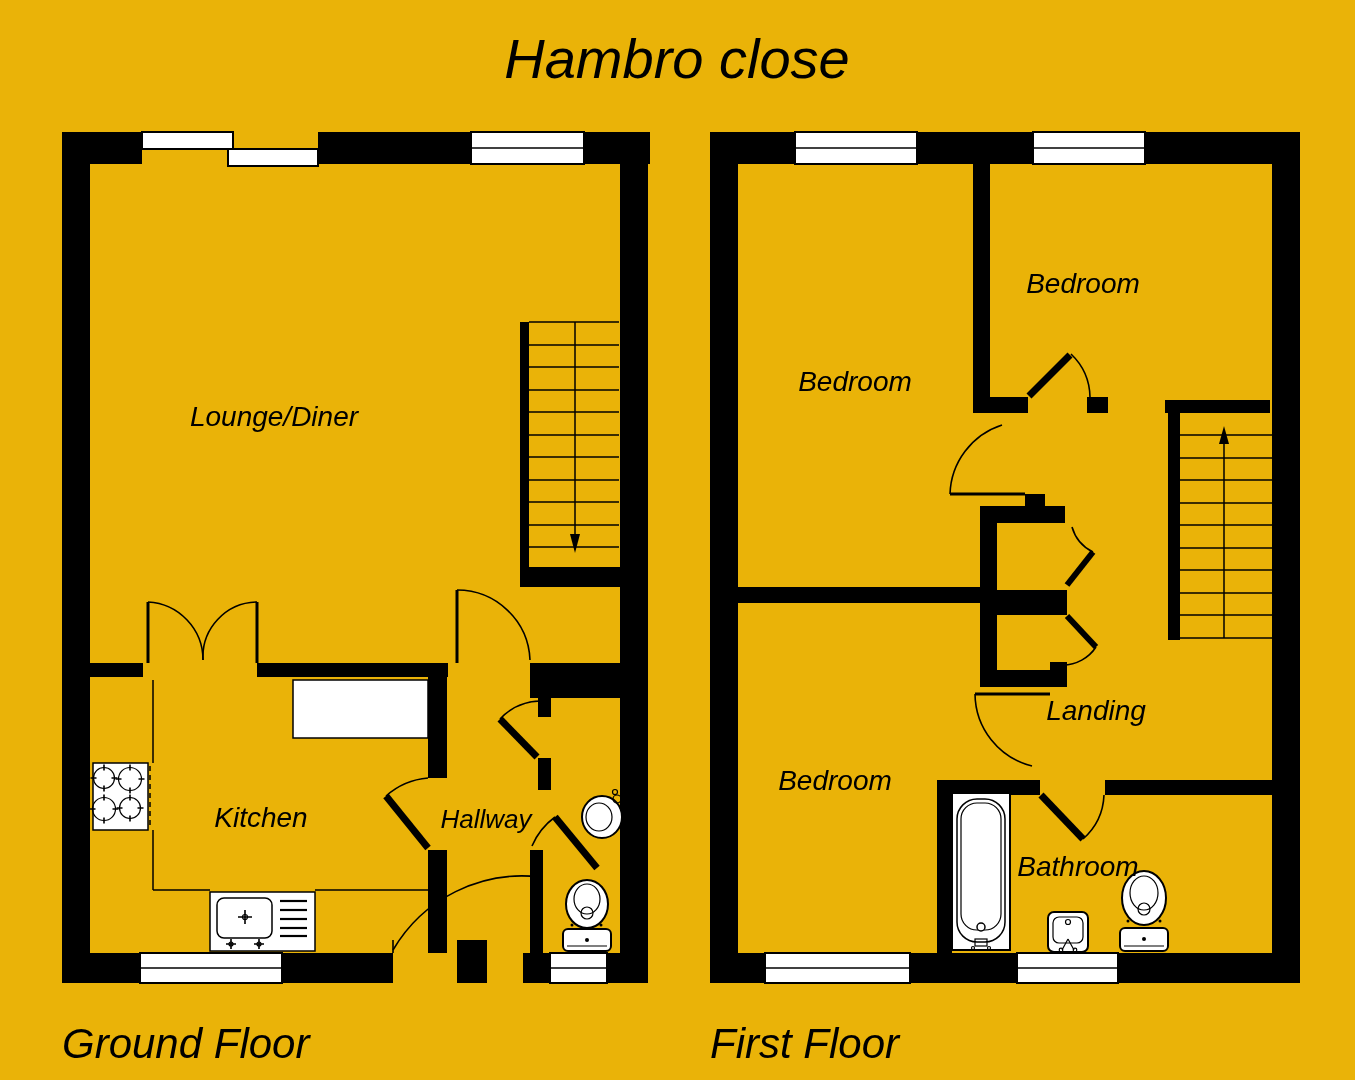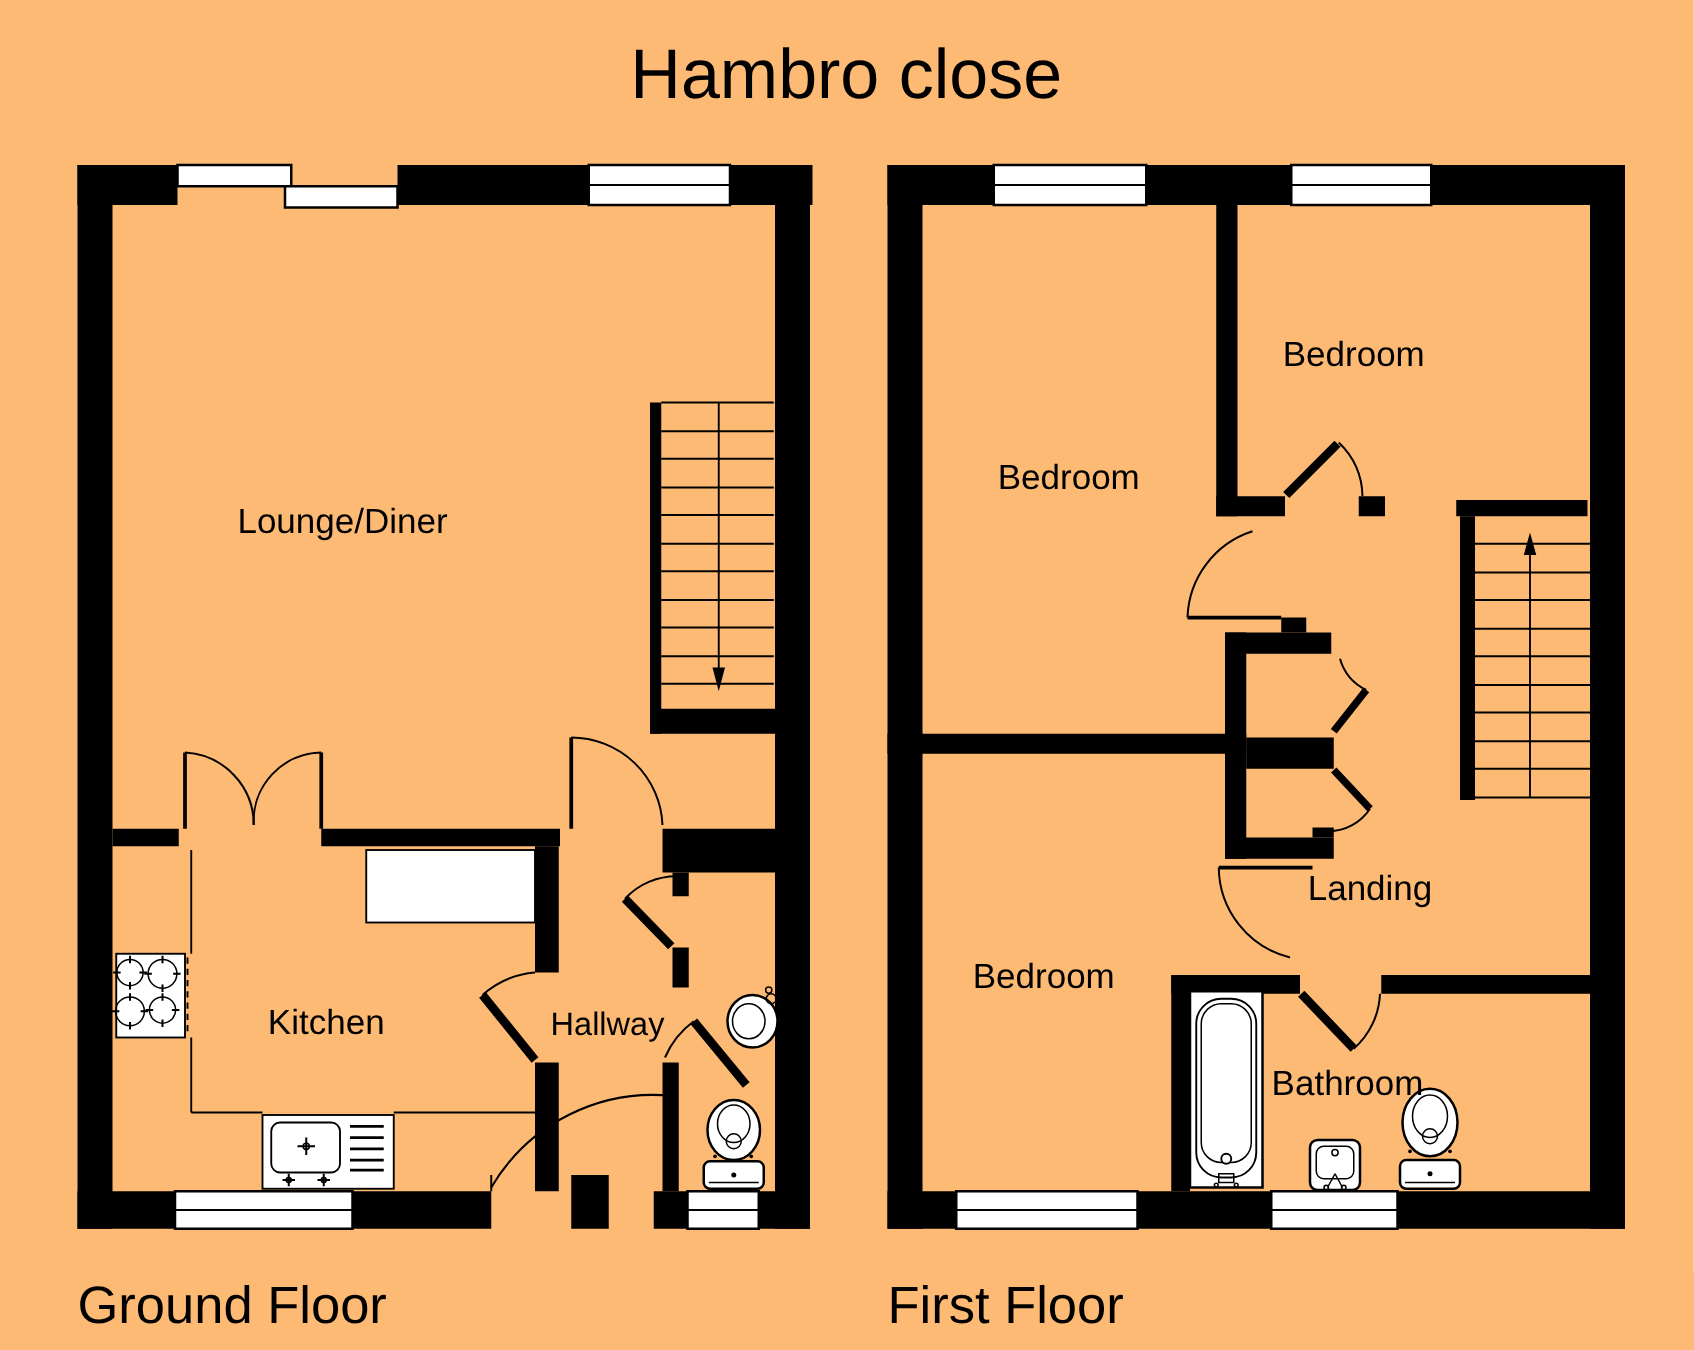--- a/index.html
+++ b/index.html
@@ -1,16 +1,16 @@
 <!DOCTYPE html>
 <html><head>
 <meta charset="utf-8">
 <style>
   html,body{margin:0;padding:0;background:#fff;}
-  .page{position:relative;width:1355px;height:1080px;background:#fdba74;font-family:"Liberation Sans",sans-serif;}
+  .page{position:relative;width:1355px;height:1080px;background:#eab308;font-family:"Liberation Sans",sans-serif;font-style:italic;}
   svg{display:block;}
   .wall{fill:#000;stroke:none;}
   .win{fill:#fff;stroke:#000;stroke-width:2;}
   .winline{stroke:#000;stroke-width:1.6;}
   .thin{stroke:#000;stroke-width:1.6;fill:none;}
   .tread{stroke:#000;stroke-width:1.5;fill:none;}
   .leaf{stroke:#000;stroke-width:3;fill:none;}
   .thickleaf{stroke:#000;stroke-width:7;fill:none;}
   .medleaf{stroke:#000;stroke-width:6;fill:none;}
   .arc{stroke:#000;stroke-width:1.6;fill:none;}

